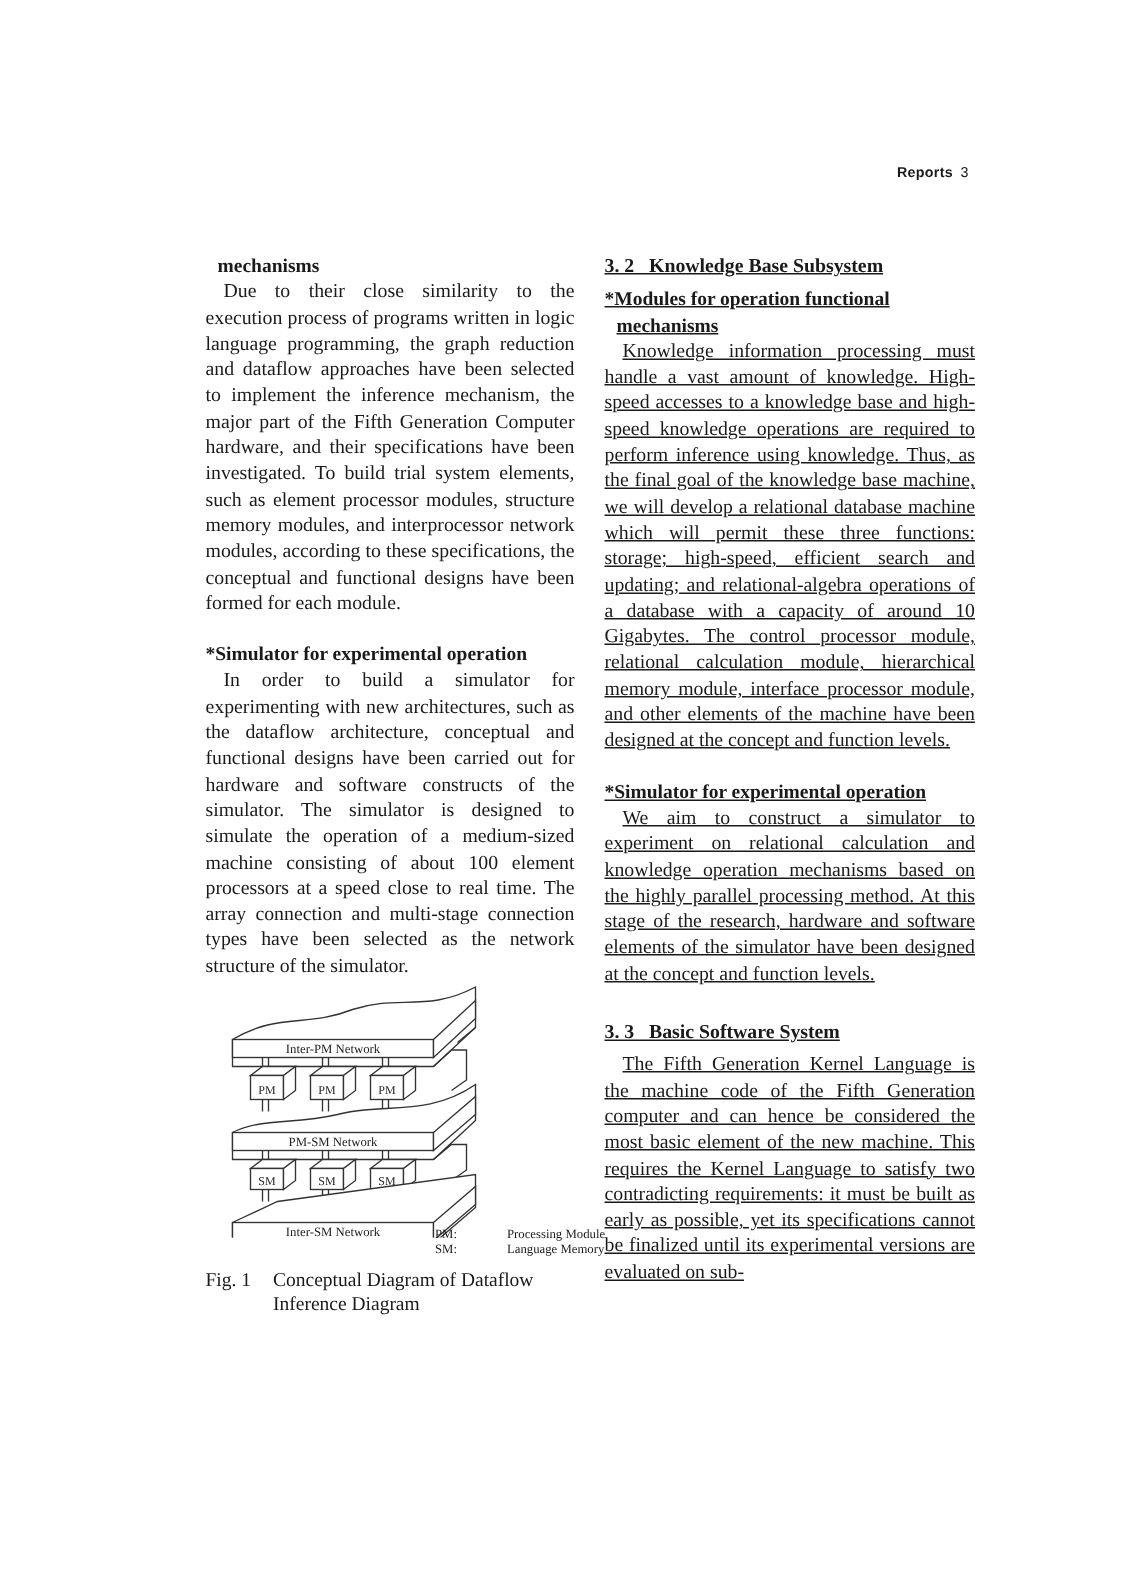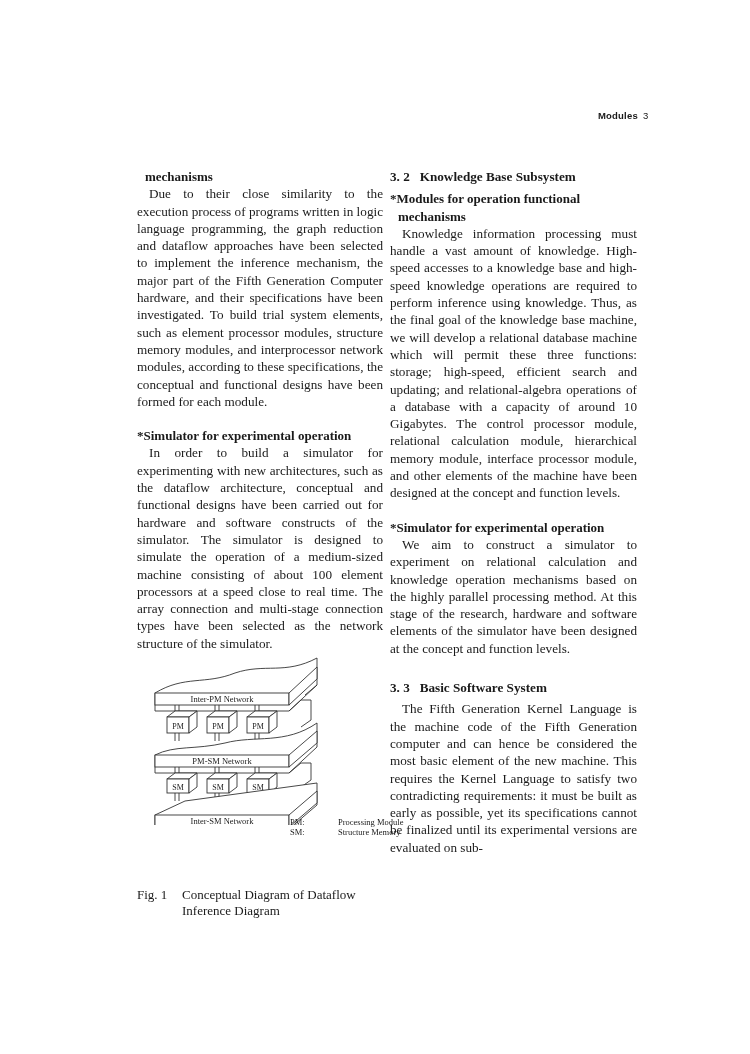--- a/index.html
+++ b/index.html
@@ -3,40 +3,40 @@
 <meta charset="utf-8">
 <style>
   html, body { margin: 0; padding: 0; background: #ffffff; }
   body { width: 750px; height: 1054px; position: relative; overflow: hidden;
          font-family: "Liberation Serif", "DejaVu Serif", serif; color: #1a1a1a; }
   .header { position: absolute; top: 110px; left: 598px; font-family: "Liberation Sans", sans-serif;
             font-size: 9.5px; font-weight: bold; letter-spacing: 0.2px; }
   .header .pg { font-weight: normal; margin-left: 5px; }
   .col { position: absolute; top: 168px; width: 246px; font-size: 13.2px; line-height: 17.3px; }
   .col.left { left: 137px; }
-  .col.right { left: 390px; width: 247px; }
+  .col.right { left: 403px; width: 247px; text-decoration: underline; }
   .p { text-align: justify; text-align-last: left; margin: 0; }
   .p.indent { text-indent: 12px; }
   .h { font-weight: bold; margin: 0; font-size: 13px; }
   .h.sec { font-size: 13.2px; }
   .gap { height: 17px; }
   .gap2 { height: 22px; }
   .figure { position: absolute; left: 145px; top: 655px; width: 245px; height: 170px; }
   .figure svg text { font-family: "Liberation Serif", serif; }
   .caption { position: absolute; left: 137px; top: 845px; font-size: 13px; line-height: 16px; }
-  .caption .lbl { display: inline-block; width: 45px; margin-top: 42px; }
+  .caption .lbl { display: inline-block; width: 45px; }
   .caption .l2 { padding-left: 45px; }
   .legend { position: absolute; left: 290px; top: 817px; font-size: 8.5px; line-height: 10px; }
   .legend div span { display: inline-block; width: 48px; }
 </style>
 </head>
 <body>
 
 <div class="header">
-  <span>Modules</span><span class="pg">3</span>
+  <span>Reports</span><span class="pg">3</span>
 </div>
 
 <div class="col left">
   <p class="h" style="padding-left:8px">mechanisms</p>
   <p class="p indent">Due to their close similarity to the execution process of programs written in logic language programming, the graph reduction and dataflow approaches have been selected to implement the inference mechanism, the major part of the Fifth Generation Computer hardware, and their specifications have been investigated. To build trial system elements, such as element processor modules, structure memory modules, and interprocessor network modules, according to these specifications, the conceptual and functional designs have been formed for each module.</p>
   <div class="gap"></div>
   <p class="h">*Simulator for experimental operation</p>
   <p class="p indent">In order to build a simulator for experimenting with new architectures, such as the dataflow architecture, conceptual and functional designs have been carried out for hardware and software constructs of the simulator. The simulator is designed to simulate the operation of a medium-sized machine consisting of about 100 element processors at a speed close to real time. The array connection and multi-stage connection types have been selected as the network structure of the simulator.</p>
 </div>
 
@@ -121,21 +121,21 @@
 
     <path d="M10 160 L40 146 L172 128 L172 150 L144 174 L10 174 Z"></path>
     <rect x="10" y="160" width="134" height="12"></rect>
     <polygon points="144,160 172,136 172,148 144,172"></polygon>
     <text x="77" y="169" font-size="8.5" fill="#222" stroke="none" text-anchor="middle">Inter-SM Network</text>
   </svg>
 </div>
 
 <div class="legend">
   <div><span>PM:</span><span style="width:auto">Processing Module</span></div>
-  <div><span>SM:</span><span style="width:auto">Structure Memory</span></div>
+  <div><span>SM:</span><span style="width:auto">Language Memory</span></div>
 </div>
 
 <div class="caption">
   <div><span class="lbl">Fig. 1</span><span>Conceptual Diagram of Dataflow</span></div>
   <div class="l2">Inference Diagram</div>
 </div>
 
 <div class="col right">
   <p class="h sec" style="white-space:pre">3. 2   Knowledge Base Subsystem</p>
   <div style="height:5px"></div>

